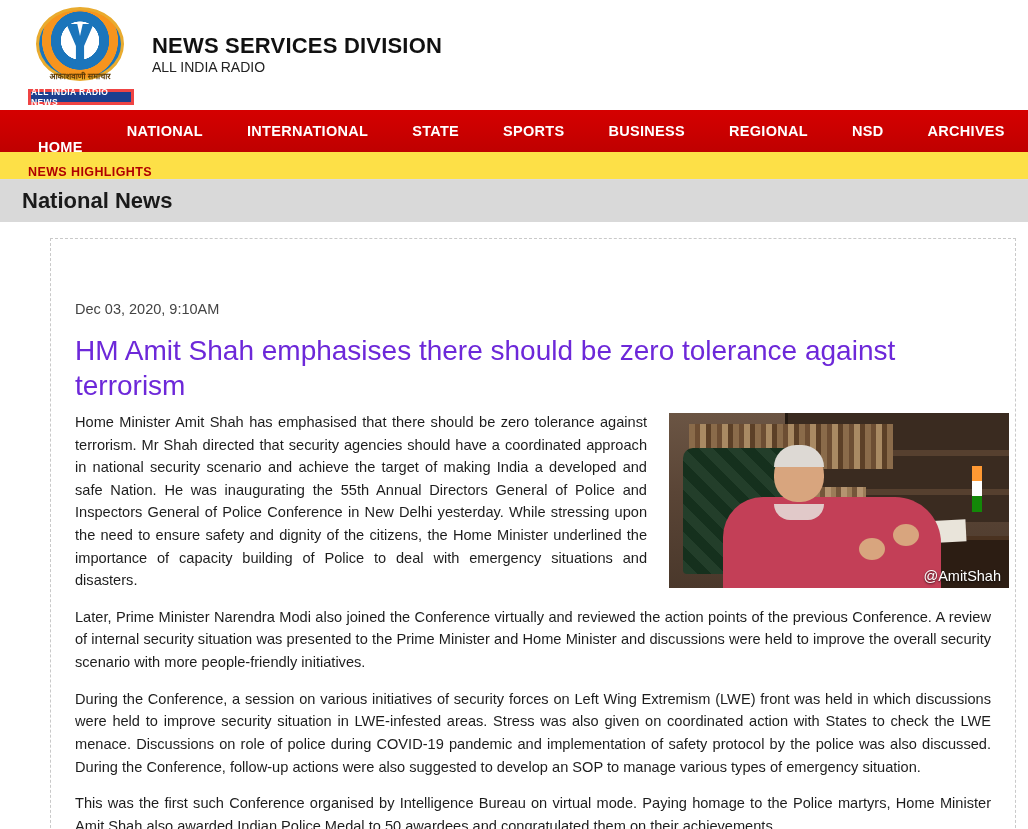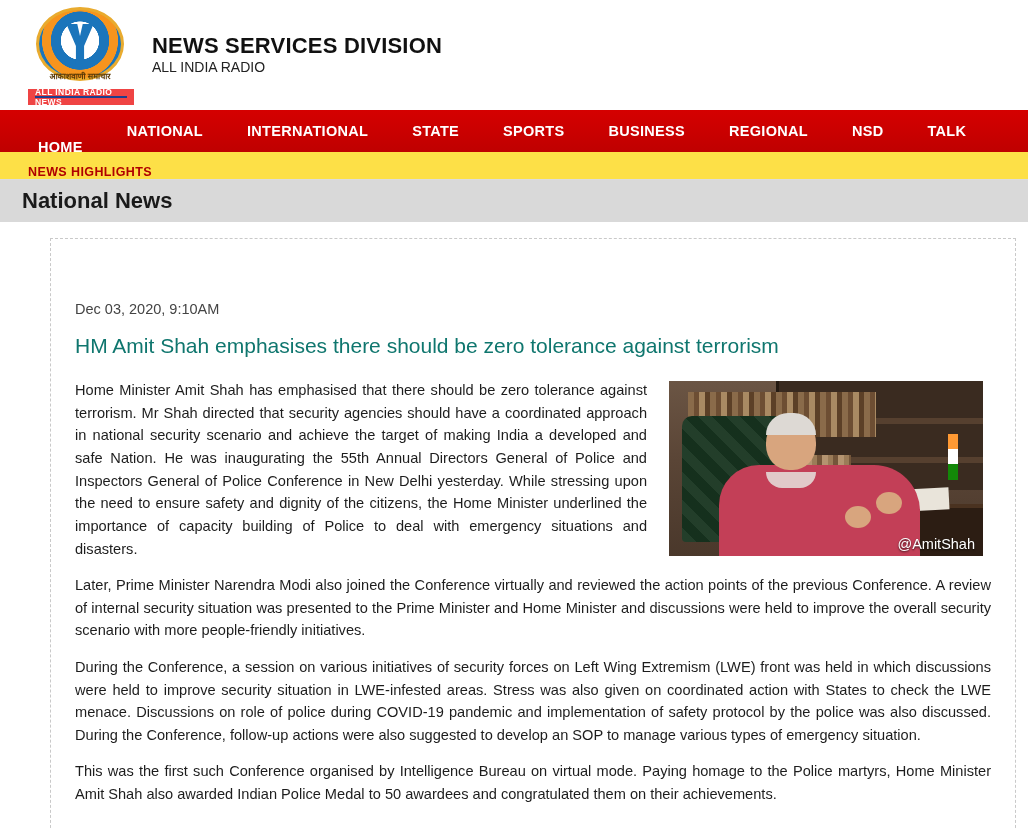--- a/index.html
+++ b/index.html
@@ -58,21 +58,21 @@
     left: 0; bottom: 0;
     width: 106px; height: 16px;
     background: #1b3f8f;
     color: #ffffff;
     font-size: 8.5px;
     font-weight: bold;
     letter-spacing: .4px;
     display: flex;
     align-items: center;
     justify-content: center;
-    border: 7px solid #ef4444;
+    border: 3px solid #ef4444;
   }
   .brand-text { line-height: 1.1; }
   .brand-title {
     font-size: 22px;
     font-weight: bold;
     color: #111111;
     letter-spacing: .2px;
   }
   .brand-sub {
     font-size: 14px;
@@ -145,41 +145,41 @@
     height: 600px;
     overflow: hidden;
   }
   .article-date {
     font-size: 14.5px;
     color: #444444;
     margin-bottom: 16px;
     margin-top: 40px;
   }
   .article-headline {
-    font-size: 21px;
-    color: #0f766e;
+    font-size: 28px;
+    color: #6d28d9;
     font-weight: normal;
-    margin: 0 0 20px 0;
+    margin: 0 0 8px 0;
     line-height: 1.25;
   }
   .article-body p {
     font-size: 14.6px;
     line-height: 1.55;
     color: #1d1d1d;
     text-align: justify;
     margin: 0 0 14px 0;
   }
   .figure {
     float: right;
     width: 322px;
     margin: 2px 0 8px 22px;
     position: relative;
   }
   .photo {
-    width: 314px;
+    width: 340px;
     height: 175px;
     position: relative;
     overflow: hidden;
     background: #5d4a3c;
   }
   
   .photo .wall {
     position: absolute; inset: 0;
     background: linear-gradient(180deg, #6b5544 0%, #5a4536 45%, #4a382b 100%);
   }
@@ -295,20 +295,21 @@
 
 <div class="main-nav">
   <a class="nav-item">HOME</a>
   <a class="nav-item">NATIONAL</a>
   <a class="nav-item">INTERNATIONAL</a>
   <a class="nav-item">STATE</a>
   <a class="nav-item">SPORTS</a>
   <a class="nav-item">BUSINESS</a>
   <a class="nav-item">REGIONAL</a>
   <a class="nav-item">NSD</a>
+  <a class="nav-item">ARCHIVES</a>
   <a class="nav-item">TALK</a>
 </div>
 
 <div class="highlights-bar">
   <span class="highlights-label">NEWS HIGHLIGHTS</span>
 </div>
 
 <div class="page-title-band">
   <h1 class="page-title">National News</h1>
 </div>

